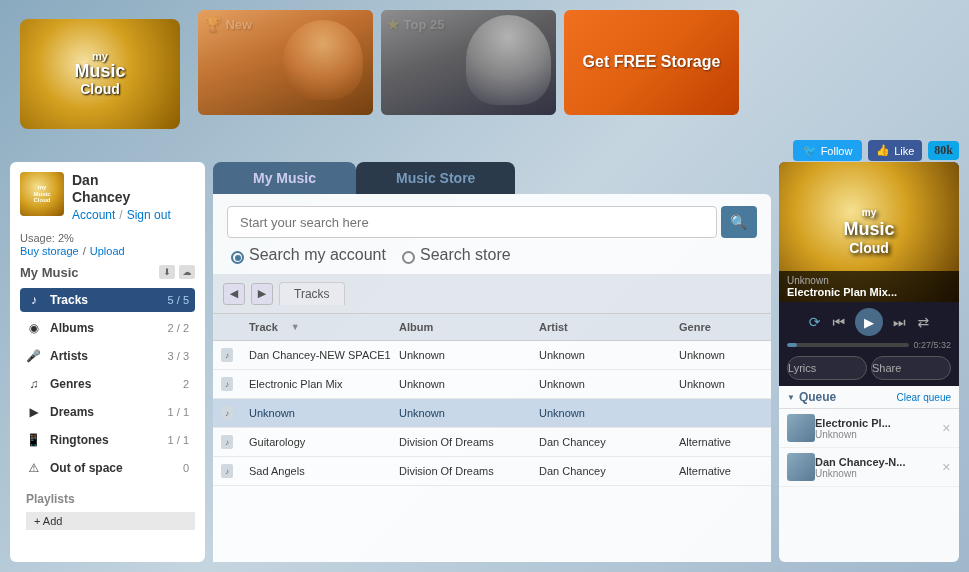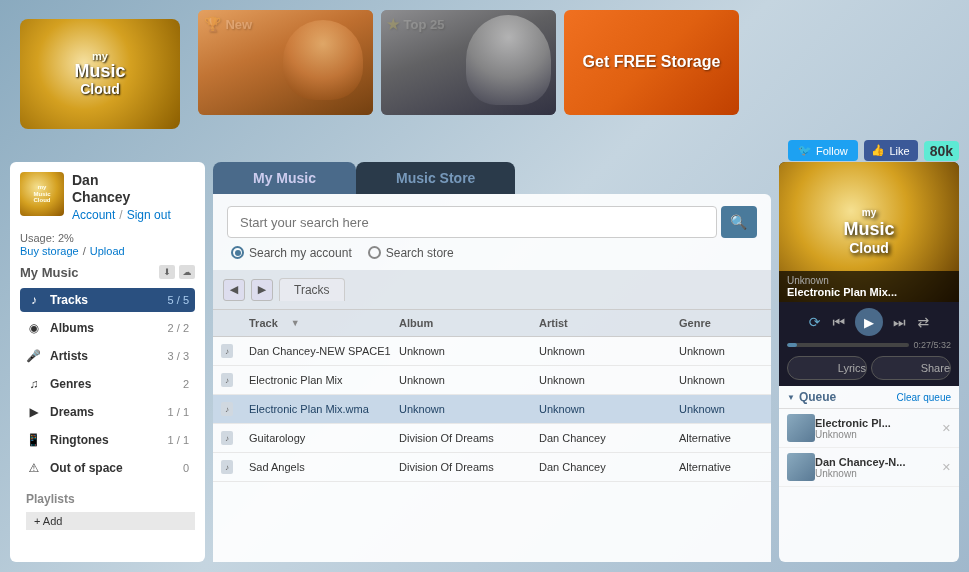--- a/index.html
+++ b/index.html
@@ -155,26 +155,27 @@
       border: none;
       border-radius: 4px;
       padding: 4px 8px;
       font-size: 11px;
       cursor: pointer;
       display: flex;
       align-items: center;
       gap: 4px;
     }
     .count-badge {
-      background: #5eead4;
+      background: #0ea5e9;
       color: #333;
       border-radius: 4px;
       padding: 2px 6px;
-      font-size: 14px;
-      font-weight: bold;
+      font-size: 12px;
+      font-weight: bold;
+      font-family: Liberation Serif, serif;
     }
 
     
     .body-row {
       display: flex;
       flex: 1;
       gap: 0;
       padding: 0 10px 10px 10px;
       margin-top: 24px;
     }
@@ -382,23 +383,23 @@
       font-size: 14px;
     }
     .radio-row {
       display: flex;
       gap: 16px;
       align-items: center;
       padding-left: 4px;
     }
     .radio-option {
       display: flex;
-      align-items: flex-start;
+      align-items: flex-end;
       gap: 5px;
-      font-size: 12px;
+      font-size: 16px;
       color: #555;
       cursor: pointer;
     }
     .radio-circle {
       width: 13px;
       height: 13px;
       border-radius: 50%;
       border: 2px solid #888;
       display: flex;
       align-items: center;
@@ -629,21 +630,21 @@
     }
     .action-btn {
       flex: 1;
       padding: 5px 0;
       border-radius: 12px;
       border: 1px solid #555;
       background: #2a2a3a;
       color: #aaa;
       font-size: 11px;
       cursor: pointer;
-      text-align: right;
+      text-align: left;
     }
 
     
     .queue-section {
       background: rgba(255,255,255,0.92);
       border-radius: 0 0 6px 6px;
       flex: 1;
       overflow: hidden;
       display: flex;
       flex-direction: column;
@@ -904,21 +905,20 @@
             <div class="td">Electronic Plan Mix</div>
             <div class="td">Unknown</div>
             <div class="td">Unknown</div>
             <div class="td">Unknown</div>
           </div>
 
           <div class="table-row highlighted">
             <div class="td">
                 <div class="track-icon">♪</div>
               </div>
-            <div class="td highlighted-text">Electronic Plan Mix.wma</div>
             <div class="td highlighted-text">Unknown</div>
             <div class="td highlighted-text">Unknown</div>
             <div class="td highlighted-text">Unknown</div>
           </div>
 
           <div class="table-row">
             <div class="td">
                 <div class="track-icon">♪</div>
               </div>
             <div class="td">Guitarology</div>

